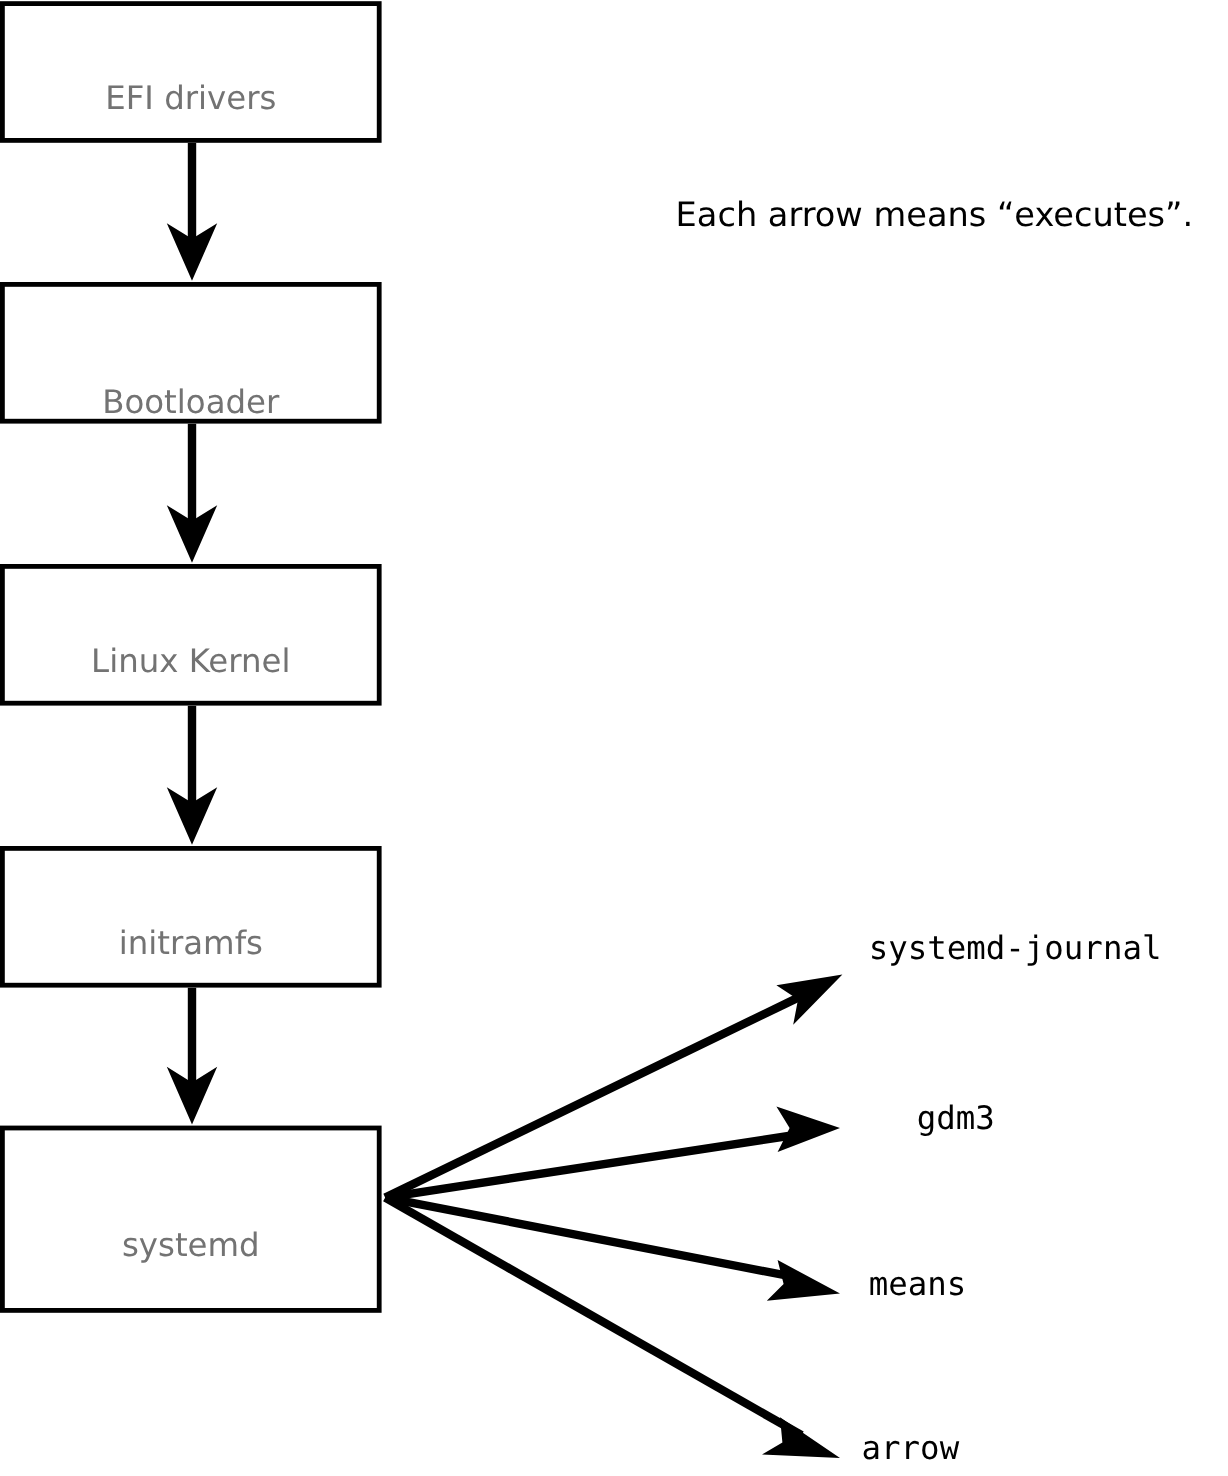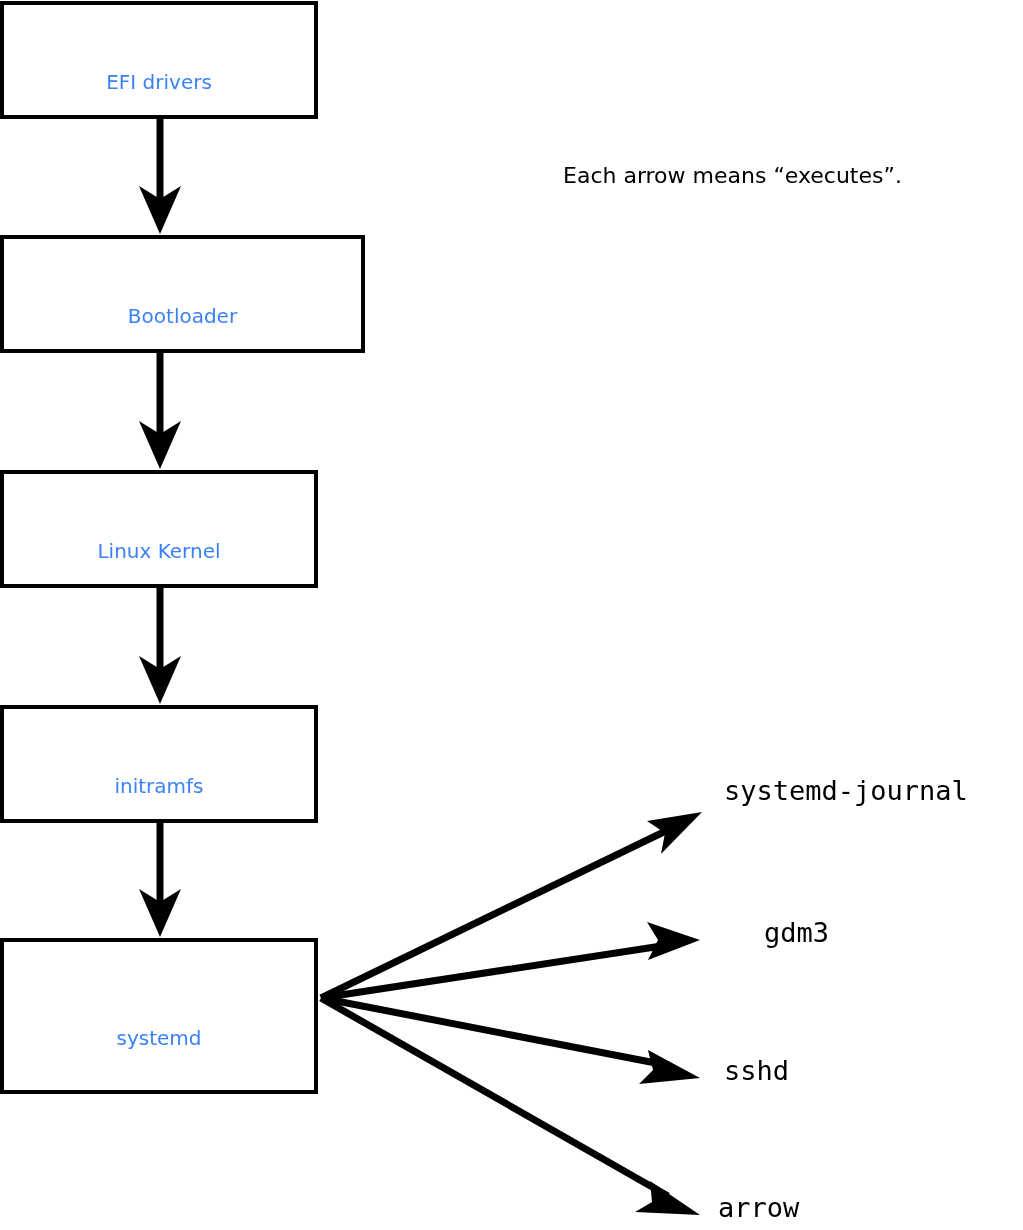--- a/index.html
+++ b/index.html
@@ -30,39 +30,39 @@
     position: absolute;
     box-sizing: border-box;
     border: 4px solid #000000;
     background: #ffffff;
     display: flex;
     align-items: center;
     justify-content: center;
   }
   .node-label {
     font-family: "DejaVu Sans", sans-serif;
-    font-size: 20px;
-    color: #3b82f6;
+    font-size: 27px;
+    color: #737373;
     line-height: 1;
     letter-spacing: 0px;
     white-space: nowrap;
     margin-top: 44px;
   }
   .leaf-label {
     position: absolute;
     font-family: "DejaVu Sans Mono", monospace;
     font-size: 27px;
     color: #000000;
     line-height: 1;
     white-space: nowrap;
   }
   .caption {
     position: absolute;
     font-family: "DejaVu Sans", sans-serif;
-    font-size: 22px;
+    font-size: 28px;
     color: #000000;
     line-height: 1;
     white-space: nowrap;
   }
 </style>
 </head>
 <body>
 
 <div id="canvas">
 
@@ -100,39 +100,39 @@
     <g>
       <line x1="321" y1="998" x2="668" y2="1196" stroke="#000" stroke-width="7"></line>
       <path d="M 700 1215 L 650 1181 L 652 1202 L 635 1212 Z" fill="#000"></path>
     </g>
   </svg>
 
   <div class="node-box" style="left:0px; top:1px; width:318px; height:118px;">
     <span class="node-label">EFI drivers</span>
   </div>
 
-  <div class="node-box" style="left:0px; top:235px; width:365px; height:118px;">
+  <div class="node-box" style="left:0px; top:235px; width:318px; height:118px;align-items:flex-end;">
     <span class="node-label">Bootloader</span>
   </div>
 
   <div class="node-box" style="left:0px; top:470px; width:318px; height:118px;text-align:right;">
     <span class="node-label">Linux Kernel</span>
   </div>
 
   <div class="node-box" style="left:0px; top:705px; width:318px; height:118px;">
     <span class="node-label">initramfs</span>
   </div>
 
   <div class="node-box" style="left:0px; top:938px; width:318px; height:156px;">
     <span class="node-label">systemd</span>
   </div>
 
   <div class="leaf-label" style="left:724px; top:777px;">systemd-journal</div>
 
   <div class="leaf-label" style="left:724px; top:919px;margin-left:40px;">gdm3</div>
 
-  <div class="leaf-label" style="left:724px; top:1057px;">sshd</div>
+  <div class="leaf-label" style="left:724px; top:1057px;">means</div>
 
   <div class="leaf-label" style="left:718px; top:1194px;">arrow</div>
 
   <div class="caption" style="left:563px; top:165px;">Each arrow means “executes”.</div>
 
 </div>
 
 </body></html>

